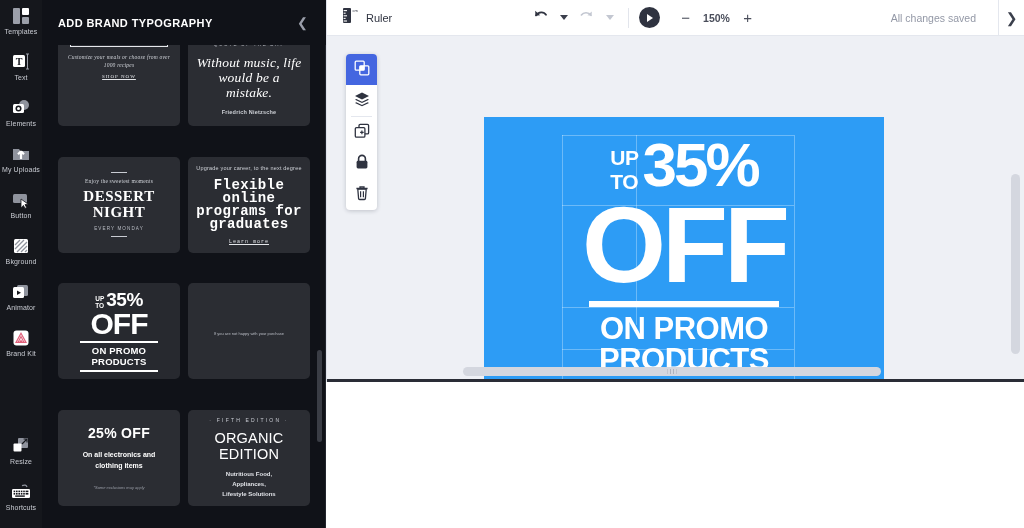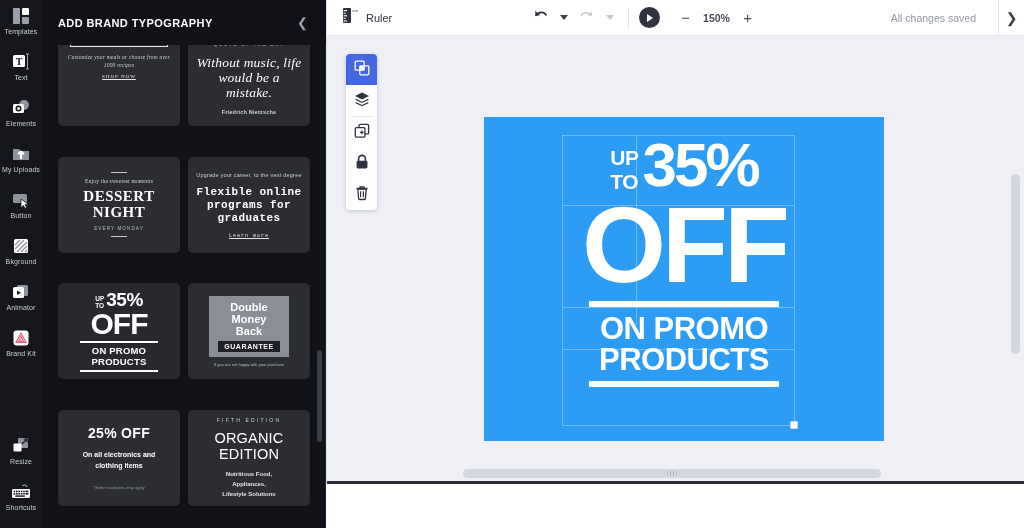--- a/index.html
+++ b/index.html
@@ -104,21 +104,21 @@
   .th1-box { border:1px solid #e6e8ec; border-top:none; padding: 0 14px 3px; margin-bottom:6px;}
   .th1-word { font-size: 12.5px; font-weight:bold; letter-spacing: 1px; line-height: 13px; font-family:"Liberation Serif",serif;}
 
   
   .th2-title { font-size: 13px; font-weight: bold; font-style: italic; line-height: 13.5px; letter-spacing:.2px;}
 
   
   .th3-big { font-size: 15px; font-weight: bold; line-height: 16px; letter-spacing: .5px; font-family:"Liberation Serif",serif;}
 
   
-  .th5-mono { font-size: 11px; font-weight: bold; line-height: 13px; letter-spacing: .4px; }
+  .th5-mono { font-size: 14px; font-weight: bold; line-height: 13px; letter-spacing: .4px; }
 
   
   .th6-names { font-size: 15px; line-height: 17px; font-family:"Liberation Serif",serif;}
 
   
   .th7 { background:#27292f; }
   .th7-r1 { display:flex; align-items:flex-end; gap:2px; }
   .th7-upto { font-size: 6.5px; font-weight:bold; line-height:7px; text-align:left;}
   .th7-35 { font-size: 19px; font-weight:bold; line-height:19px; letter-spacing:-.5px;}
   .th7-off { font-size: 30px; font-weight:bold; line-height:30px; letter-spacing:-1px; }
@@ -144,21 +144,21 @@
 
   .panel-scrollbar {
     position:absolute; right: 4px; top: 350px;
     width: 5px; height: 92px; border-radius: 3px;
     background: #3a3d45; cursor: pointer;
   }
   .panel-divider { position:absolute; right:0; top:0; bottom:0; width:1px; background:#23262d;}
 
   
   .editor {
-    flex: 1 1 auto; height: 484px;
+    flex: 1 1 auto; height: 382px;
     background: #eef0f5;
     position: relative; display:flex; flex-direction:column;
     border-left: 1px solid #dfe2ea;
   }
   .topbar {
     height: 36px; background: #ffffff;
     display: flex; align-items: center;
     padding: 0 0 0 14px;
     border-bottom: 1px solid #e4e7ee;
     flex: 0 0 36px;
@@ -429,26 +429,20 @@
           <div class="th7-35">35%</div>
         </div>
         <div class="th7-off">OFF</div>
         <div class="th7-hr"></div>
         <div class="th7-sub">ON PROMO</div>
         <div class="th7-sub">PRODUCTS</div>
         <div class="th7-hr2"></div>
       </div>
 
       <div class="thumb">
-        <div class="th8-box">
-          <div class="th8-t">Double</div>
-          <div class="th8-t">Money</div>
-          <div class="th8-t">Back</div>
-          <div class="th8-g">GUARANTEE</div>
-        </div>
         <div class="th8-n">If you are not happy with your purchase</div>
       </div>
 
       <div class="thumb">
         <div class="th9-t">25% OFF</div>
         <div class="th9-s">On all electronics and</div>
         <div class="th9-s" style="margin-top:0;">clothing items</div>
         <div class="th9-n">*Some exclusions may apply</div>
       </div>
 

